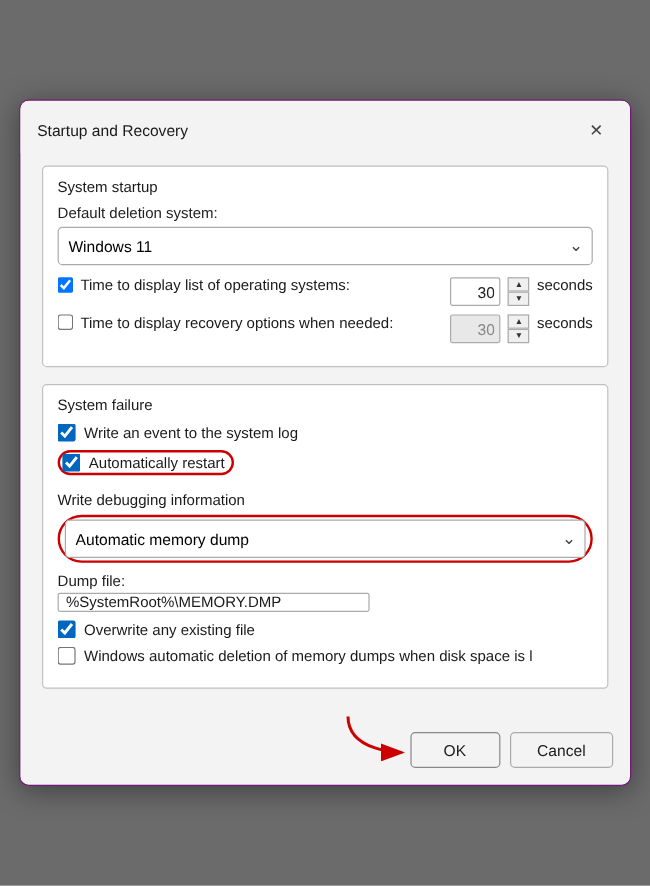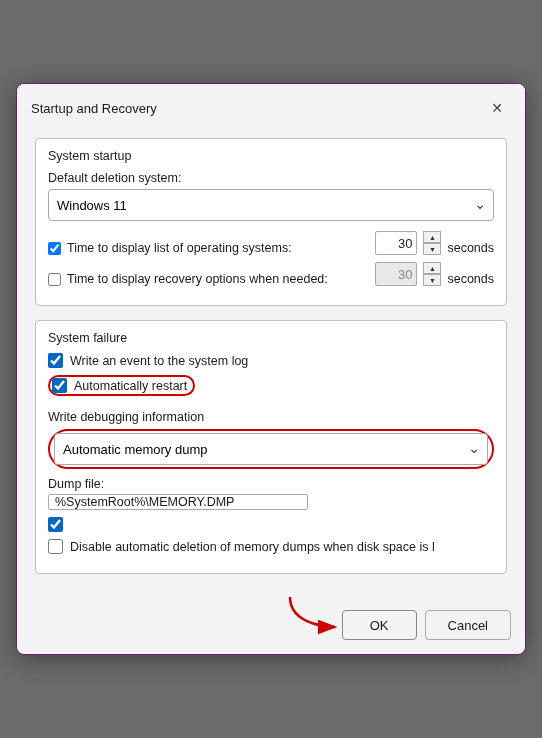--- a/index.html
+++ b/index.html
@@ -111,21 +111,21 @@
       cursor: pointer;
       flex-shrink: 0;
     }
     .checkbox-label {
       font-size: 12.5px;
       color: #1a1a1a;
       user-select: none;
     }
     .spinner-row {
       display: flex;
-      align-items: flex-end;
+      align-items: flex-start;
       gap: 6px;
       margin-bottom: 7px;
     }
     .spinner-label {
       font-size: 12.5px;
       color: #1a1a1a;
       flex: 1;
     }
     .spinner-input {
       width: 42px;
@@ -339,26 +339,27 @@
         </div>
       </div>
 
       
       <span class="dump-file-label">Dump file:</span>
       <input type="text" class="dump-file-input" value="%SystemRoot%\MEMORY.DMP" style="">
 
       
       <div class="checkbox-row">
         <input type="checkbox" id="chk-overwrite" checked="" style="">
+        <label class="checkbox-label" for="chk-overwrite">Overwrite any existing file</label>
       </div>
 
       
       <div class="checkbox-row">
         <input type="checkbox" id="chk-disable" style="">
-        <label class="checkbox-label" for="chk-disable">Disable automatic deletion of memory dumps when disk space is l</label>
+        <label class="checkbox-label" for="chk-disable">Windows automatic deletion of memory dumps when disk space is l</label>
       </div>
     </div>
 
   </div>
 
   <div class="footer">
 
     <div class="arrow-container">
       <svg class="arrow-svg" viewBox="0 0 70 50" xmlns="http://www.w3.org/2000/svg">
         <defs>

